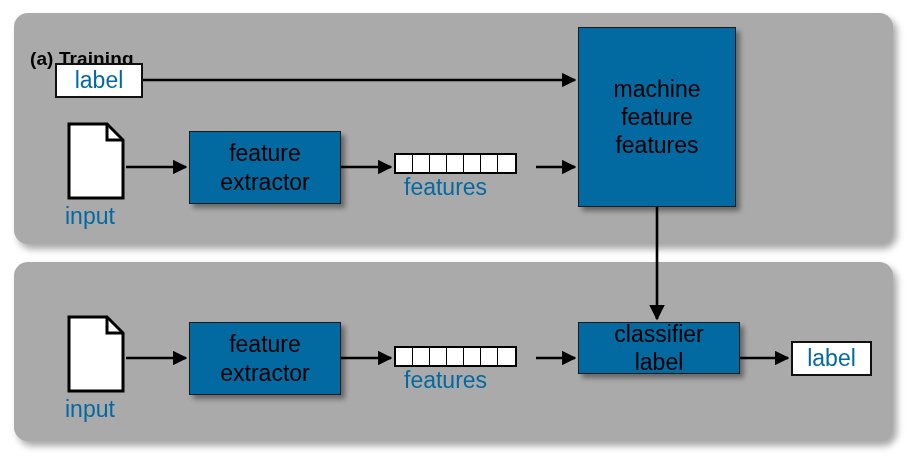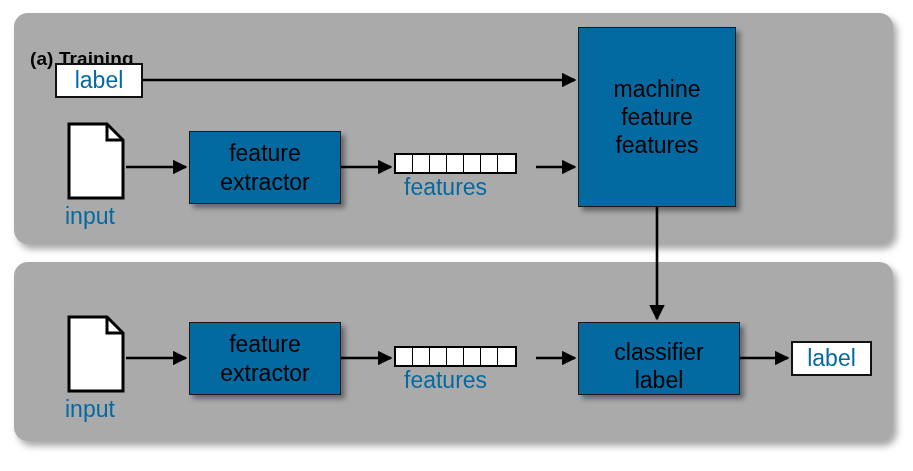--- a/index.html
+++ b/index.html
@@ -61,21 +61,21 @@
     justify-content: center;
     color: #000;
     font-size: 23px;
     line-height: 1.22;
     text-align: center;
     box-sizing: border-box;
   }
   #box-fe-train { left: 189px; top: 131px;  width: 152px; height: 73px; }
   #box-ml       { left: 578px; top: 27px;   width: 158px; height: 180px; }
   #box-fe-pred  { left: 189px; top: 322px;  width: 152px; height: 73px; }
-  #box-clf      { left: 578px; top: 322px;  width: 162px; height: 73px; justify-content: flex-end; }
+  #box-clf      { left: 578px; top: 322px;  width: 162px; height: 52px; }
 
   
   .label-chip {
     position: absolute;
     background: #ffffff;
     border: 2.2px solid #111111;
     display: flex;
     align-items: center;
     justify-content: center;
     font-size: 23px;

